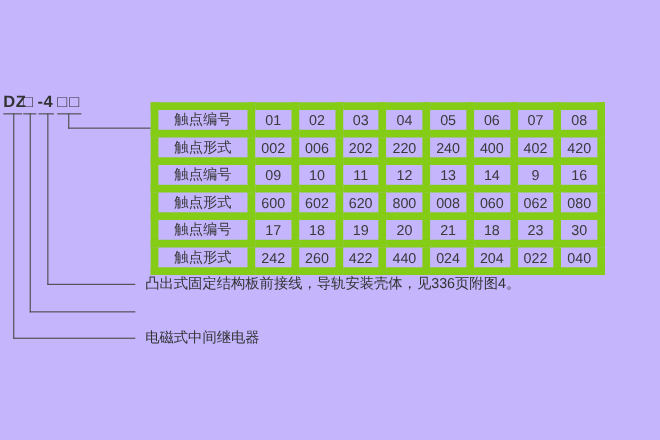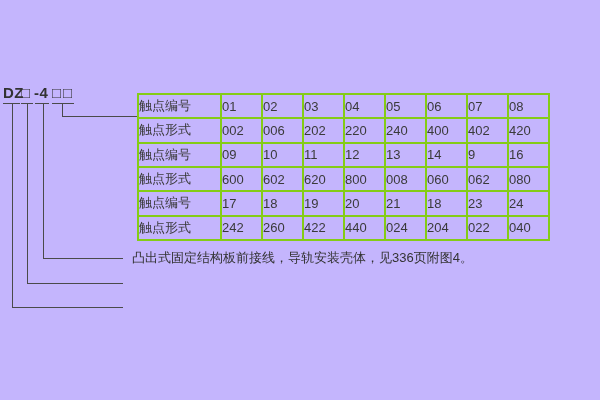--- a/index.html
+++ b/index.html
@@ -36,22 +36,22 @@
   }
   
   table.contact-table {
     position: absolute;
     left: 137px; top: 93px;
     width: 413px; height: 148px;
     border-collapse: collapse;
     table-layout: fixed;
   }
   table.contact-table td {
-    border: 2px solid #84cc16;
-    text-align: left;
+    border: 7px solid #84cc16;
+    text-align: center;
     vertical-align: middle;
     font-size: 13px;
     color: #3a3a3a;
     padding: 0;
     white-space: nowrap;
   }
   table.contact-table td.label-cell {
     width: 81px;
     font-size: 13px;
   }
@@ -143,31 +143,32 @@
       </tr>
       <tr>
         <td class="label-cell">触点编号</td>
         <td>17</td>
         <td>18</td>
         <td>19</td>
         <td>20</td>
         <td>21</td>
         <td>18</td>
         <td>23</td>
-        <td>24</td>
+        <td>30</td>
       </tr>
       <tr>
         <td class="label-cell">触点形式</td>
         <td>242</td>
         <td>260</td>
         <td>422</td>
         <td>440</td>
         <td>024</td>
         <td>204</td>
         <td>022</td>
         <td>040</td>
       </tr>
     </tbody>
   </table>
 
   <div class="legend-line legend-1">凸出式固定结构板前接线，导轨安装壳体，见336页附图4。</div>
+  <div class="legend-line legend-3">电磁式中间继电器</div>
 
 </div>
 
 </body></html>

